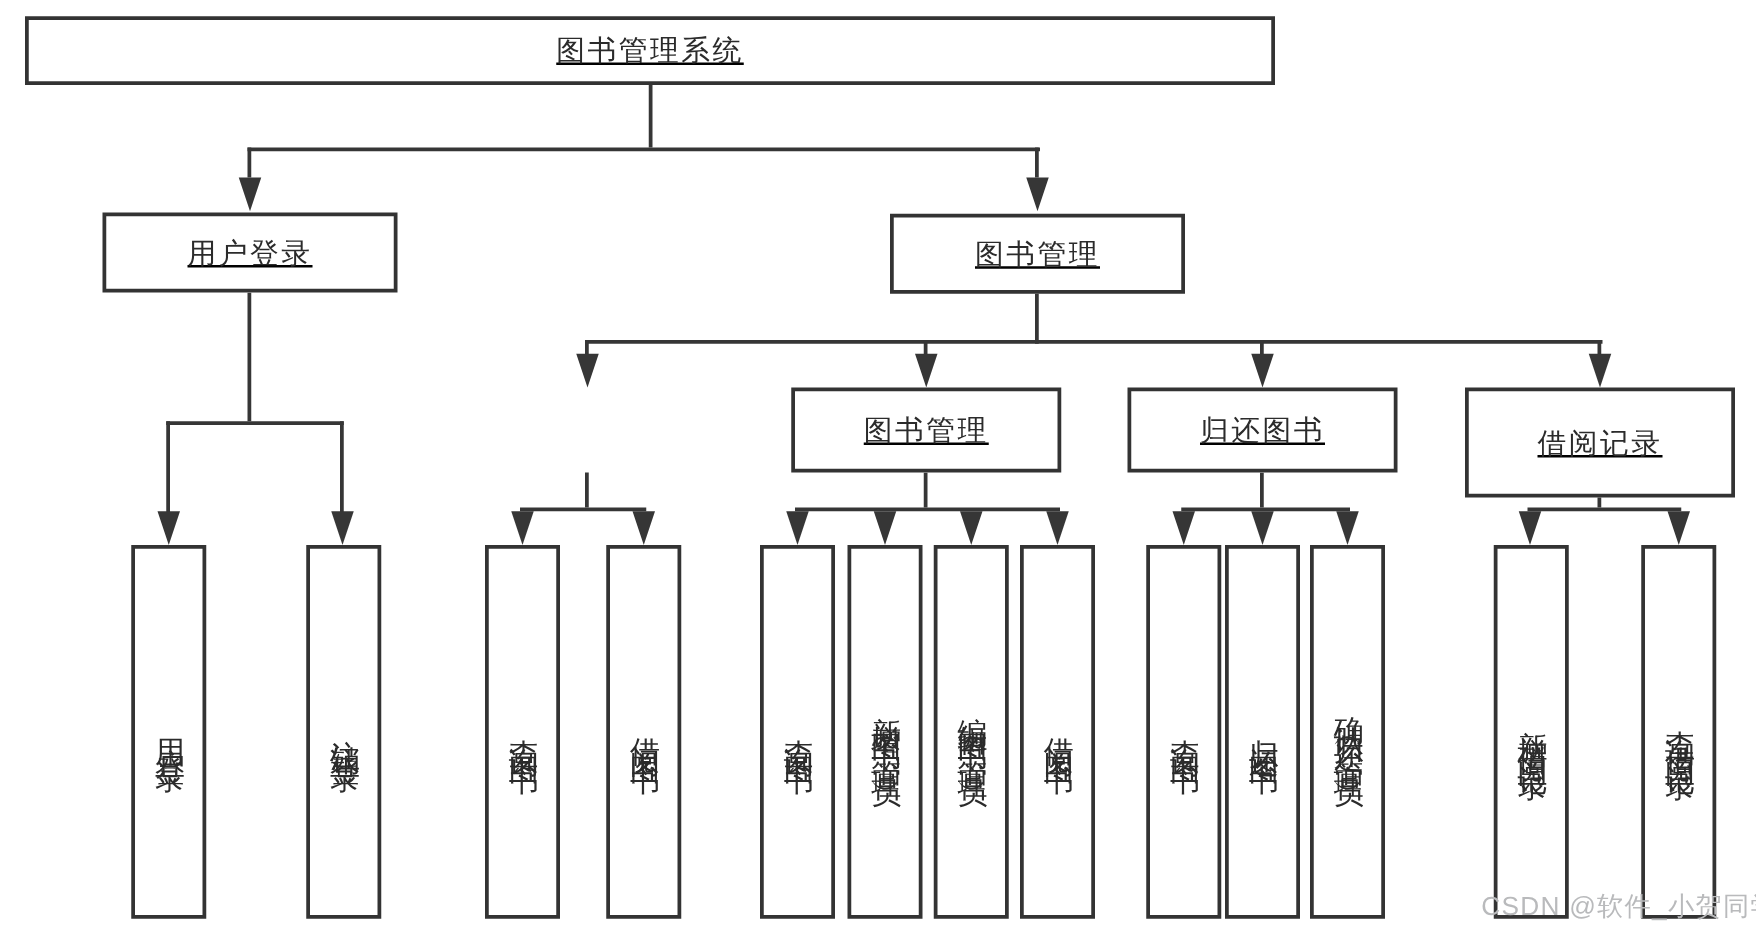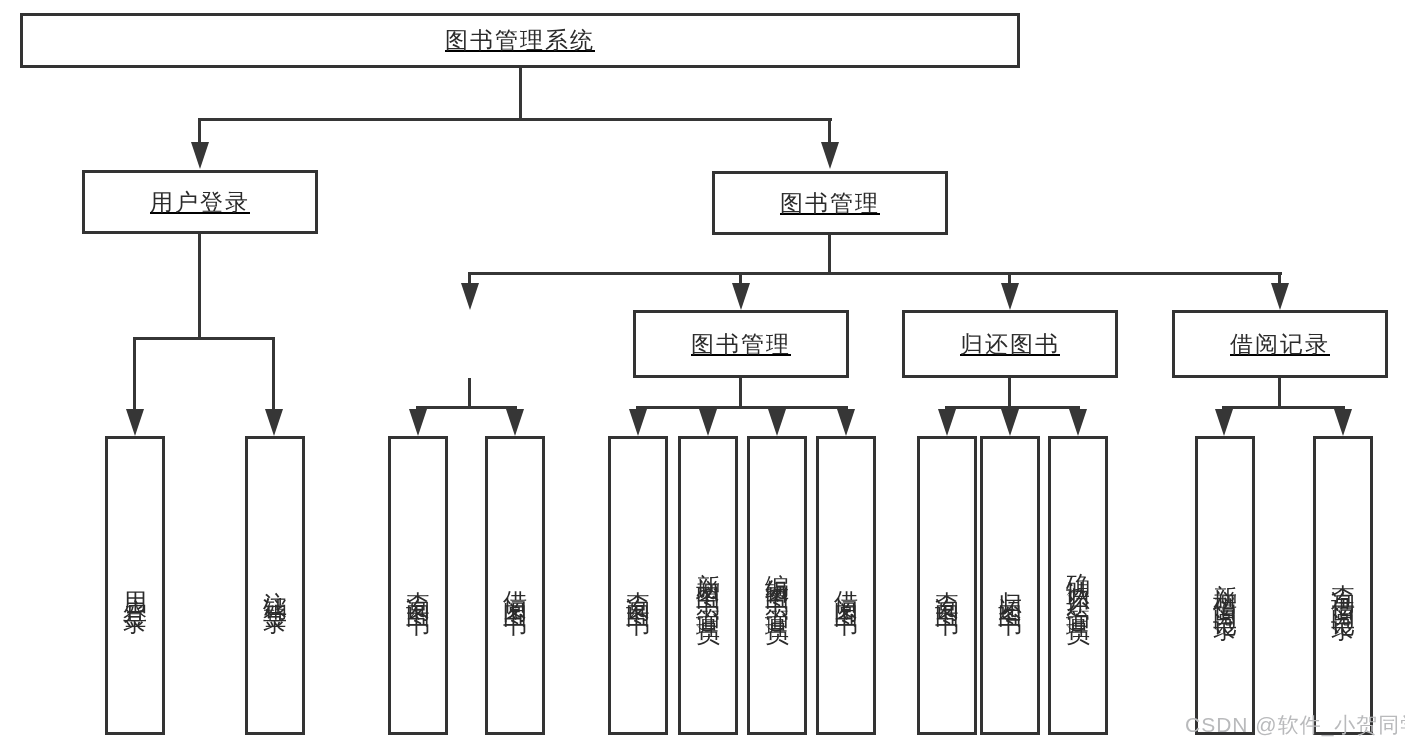--- a/index.html
+++ b/index.html
@@ -112,21 +112,21 @@
   <div class="hbox" style="left:712px;top:171px;width:236px;height:64px">
     <span>图书管理</span>
   </div>
 
   <div class="hbox" style="left:633px;top:310px;width:216px;height:68px">
     <span>图书管理</span>
   </div>
   <div class="hbox" style="left:902px;top:310px;width:216px;height:68px">
     <span>归还图书</span>
   </div>
-  <div class="hbox" style="left:1172px;top:310px;width:216px;height:68px">
+  <div class="hbox" style="left:1172px;top:310px;width:216px;height:88px">
     <span>借阅记录</span>
   </div>
 
   <div class="leaf" style="left:105px;top:436px">
     <span>用户登录</span>
   </div>
   <div class="leaf" style="left:245px;top:436px">
     <span>注销登录</span>
   </div>
 

